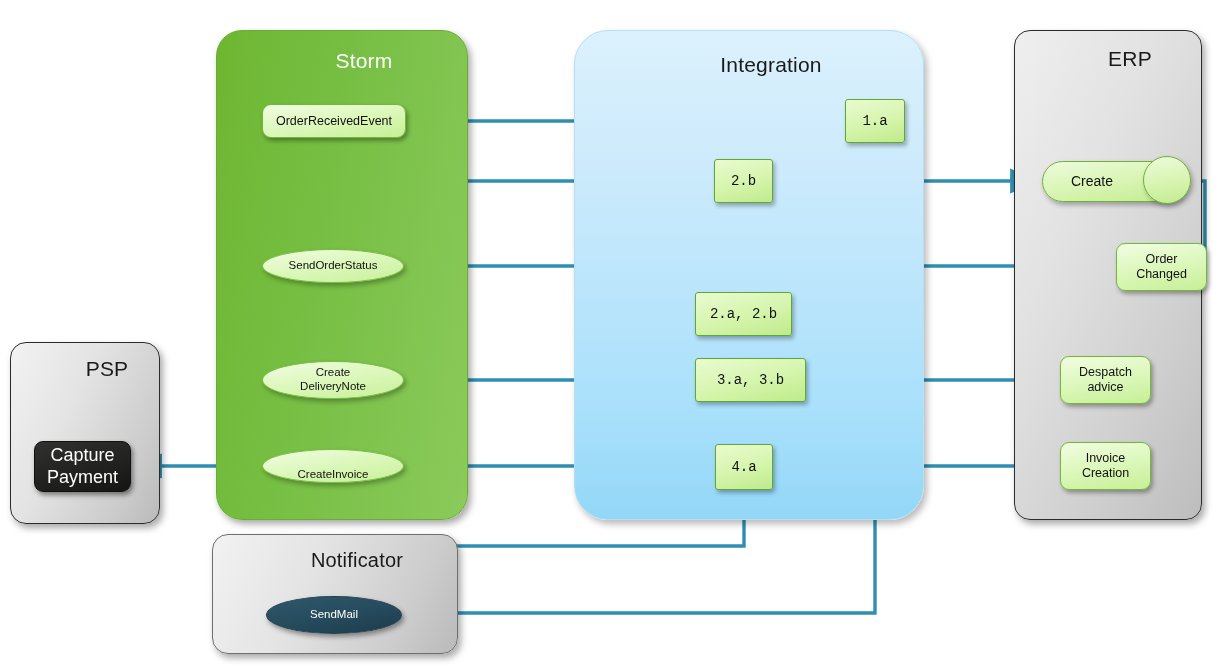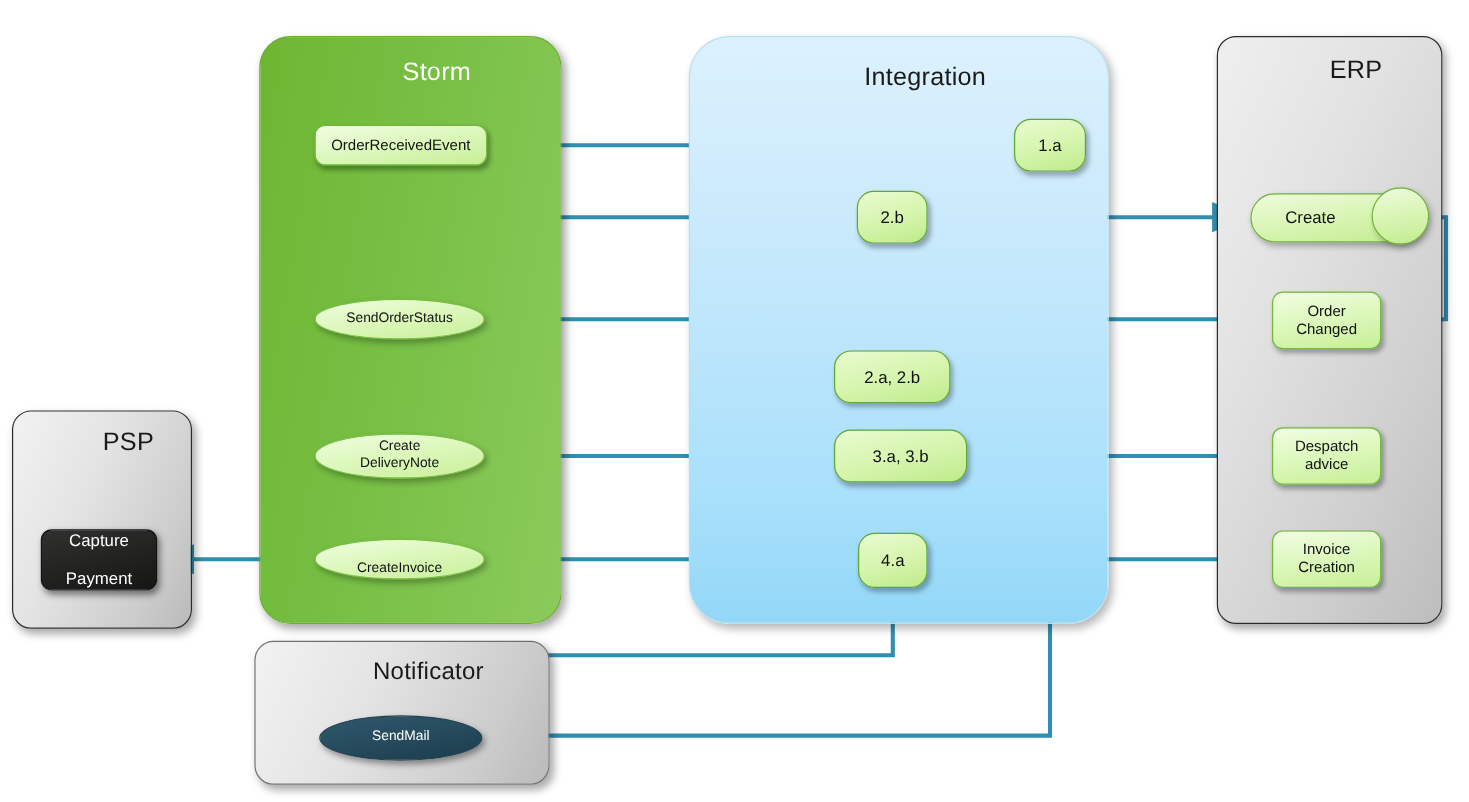--- a/index.html
+++ b/index.html
@@ -59,30 +59,30 @@
   
   .n-ellipse{
     background:linear-gradient(170deg,#f1fde2 0%,#ddf8bd 46%,#c9f09a 100%);
     border:1px solid #79bf44;border-radius:50%;
     box-shadow:2px 3px 5px rgba(0,0,0,.3);
     font-size:11.5px;color:#111;
   }
   
   .n-step{
     background:linear-gradient(165deg,#e9fbd0 0%,#d6f5ae 52%,#bfeb8b 100%);
-    border:1px solid #5fa832;border-radius:14px;
+    border:1px solid #5fa832;border-radius:3px;
     box-shadow:2px 3px 4px rgba(0,0,0,.3);
-    font-size:14px;color:#111;
+    font-size:14px;color:#111;font-family:Liberation Mono, monospace;
   }
   
   .n-dark{
     background:linear-gradient(165deg,#30302f 0%,#222221 55%,#151514 100%);
     border:1px solid #111;border-radius:9px;
     box-shadow:2px 3px 5px rgba(0,0,0,.45);
-    font-size:14px;color:#ffffff;justify-content:space-between;
+    font-size:18px;color:#ffffff;
   }
   
   .n-teal{
     background:linear-gradient(170deg,#2f586b 0%,#254a5c 55%,#1c3c4c 100%);
     border:1px solid #21414f;border-radius:50%;
     box-shadow:2px 3px 5px rgba(0,0,0,.4);
     font-size:11.5px;color:#ffffff;
   }
   
   .n-stadium{
@@ -192,21 +192,21 @@
 
   <div class="lane lane-erp">
     <div class="lane-title dark" style="top:16px;">ERP</div>
   </div>
 
   <div class="node n-stadium" style="left:1042px;top:161px;width:144px;height:41px;">
     <span class="lbl">Create</span>
   </div>
   <div class="attach-circle" style="left:1143px;top:156px;width:46px;height:46px;"></div>
 
-  <div class="node n-rrect" style="left:1060px;top:243px;width:91px;height:48px;flex-direction:column;">
+  <div class="node n-rrect" style="left:1116px;top:243px;width:91px;height:48px;flex-direction:column;">
     <span>Order</span>
     <span>Changed</span>
   </div>
 
   <div class="node n-rrect" style="left:1060px;top:356px;width:91px;height:48px;flex-direction:column;">
     <span>Despatch</span>
     <span>advice</span>
   </div>
 
   <div class="node n-rrect" style="left:1060px;top:442px;width:91px;height:48px;flex-direction:column;">

